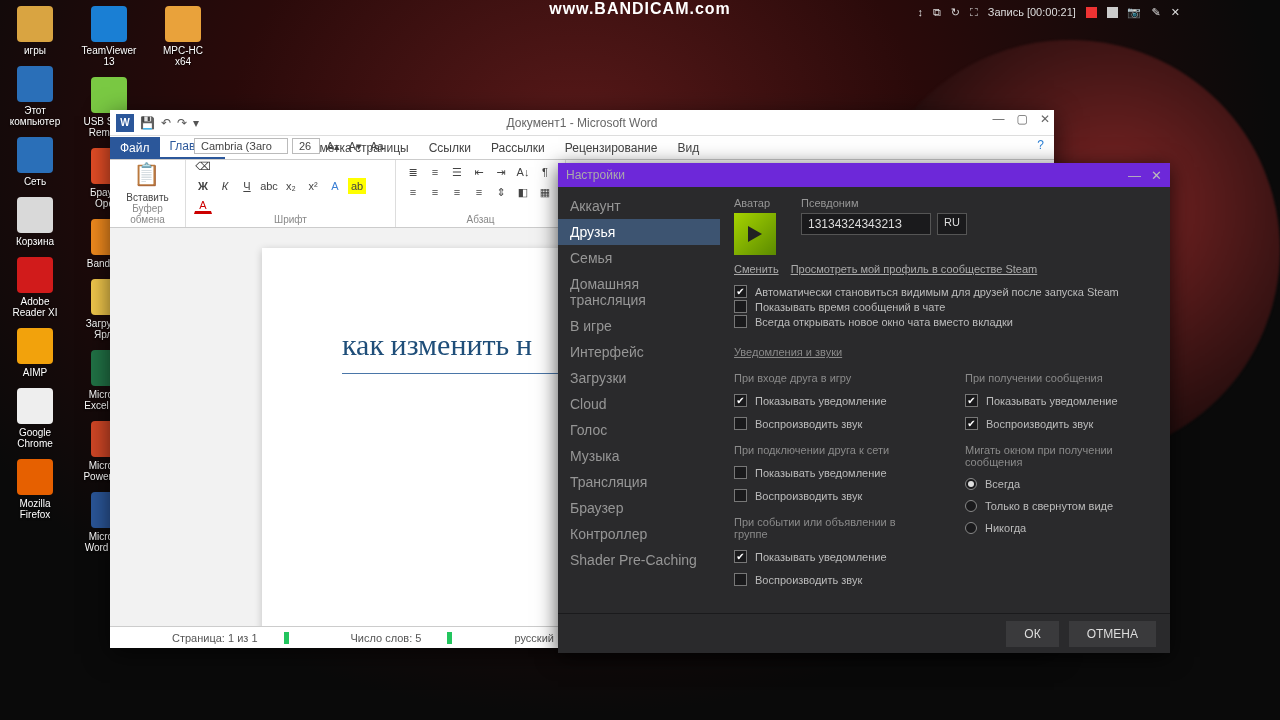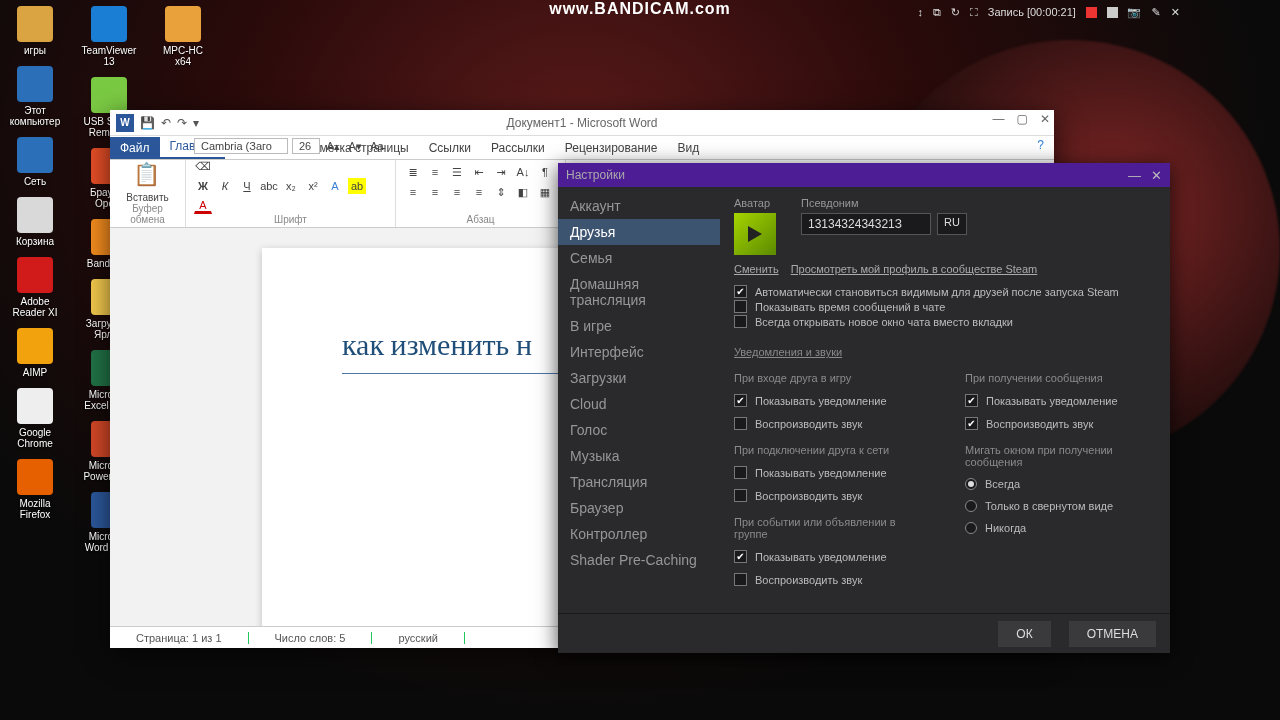--- a/index.html
+++ b/index.html
@@ -36,25 +36,25 @@
   .word-ribbon { height:68px; background:#fff; border-bottom:1px solid #ccc; display:flex; }
   .ribbon-grp { border-right:1px solid #ddd; padding:4px 8px 2px; display:flex; flex-direction:column; justify-content:flex-end; position:relative; }
   .ribbon-grp .lbl { text-align:center; font-size:10px; color:#888; margin-top:auto; }
   .ribbon-grp .tools { display:flex; gap:4px; flex-wrap:wrap; align-items:center; font-size:11px; color:#444; }
   .fontbox { border:1px solid #bbb; padding:1px 6px; font-size:11px; background:#fff; }
   .wbtn { width:18px; height:16px; display:flex; align-items:center; justify-content:center; font-size:11px; color:#444; cursor:pointer; border:1px solid transparent; }
   .word-page-area { flex:1; background:#f2f2f2; display:flex; justify-content:center; padding-top:20px; overflow:hidden; }
   .word-page { width:640px; height:800px; background:#fff; box-shadow:0 2px 8px rgba(0,0,0,.2); padding:80px 80px; }
   .word-page h1 { color:#1f4e79; font-family:Cambria, Georgia, serif; font-weight:normal; font-size:30px; border-bottom:1px solid #4a76a8; padding-bottom:10px; }
   .word-status { height:22px; background:#fff; border-top:1px solid #ccc; display:flex; align-items:center; font-size:11px; color:#555; }
-  .word-status span { padding:0 26px; border-right:1px solid #22c55e; }
+  .word-status span { padding:0 26px; border-right:5px solid #22c55e;margin-left:36px; }
 
   
   .steam { position:absolute; top:163px; left:558px; width:612px; height:490px; background:#2a2a2c; color:#c6c6c6; display:flex; flex-direction:column; box-shadow:0 4px 20px rgba(0,0,0,.7); font-size:12px; }
-  .steam-title { height:24px; display:flex; align-items:center; padding:0 8px; color:#aaa; font-size:12px; background:#4c1d95;text-align:center; }
+  .steam-title { height:24px; display:flex; align-items:center; padding:0 8px; color:#aaa; font-size:12px; background:#6d28d9;text-align:center; }
   .steam-title .winctrl { margin-left:auto; display:flex; gap:10px; color:#bbb; font-size:13px; }
   .steam-body { flex:1; display:flex; }
   .steam-nav { width:162px; background:#2a2a2c; padding:6px 0; }
   .steam-nav .item { padding:5px 12px; font-size:14px; color:#969696; cursor:pointer; }
   .steam-nav .item.sel { background:#3d5471; color:#fff; }
   .steam-content { flex:1; padding:10px 14px; display:flex; flex-direction:column; gap:8px; overflow:auto; }
   .steam-content .row { display:flex; gap:25px; align-items:flex-start; }
   .steam-content label.hdr { font-size:11px; color:#969696; }
   .avatar-box { width:42px; height:42px; background:linear-gradient(135deg,#a6d400,#5b8a00); display:flex; align-items:center; justify-content:center; }
   .avatar-box::before { content:""; width:0; height:0; border-left:14px solid #222; border-top:8px solid transparent; border-bottom:8px solid transparent; }
@@ -63,21 +63,21 @@
   .steam-link { color:#aaa; text-decoration:underline; font-size:11px; cursor:pointer; }
   .opt { display:flex; align-items:center; gap:8px; font-size:11px; color:#bbb; margin:2px 0; }
   .ck { width:13px; height:13px; border:1px solid #777; background:#1a1a1c; display:flex; align-items:center; justify-content:center; cursor:pointer; }
   .ck.checked::before { content:"✔"; color:#fff; font-size:10px; }
   .rd { width:12px; height:12px; border-radius:50%; border:1px solid #888; background:#1a1a1c; display:flex; align-items:center; justify-content:center; cursor:pointer; }
   .rd.checked::before { content:""; width:6px; height:6px; border-radius:50%; background:#ddd; }
   .section-h { font-size:11px; color:#8a8a8a; margin-top:8px;text-decoration:underline; }
   .two-col { display:flex; gap:40px; }
   .col { flex:1; display:flex; flex-direction:column; gap:6px; }
   .sub-h { font-size:11px; color:#8a8a8a; margin:6px 0 2px; }
-  .steam-footer { height:40px; background:#2a2a2c; display:flex; justify-content:flex-end; align-items:center; gap:18px; padding:0 14px; border-top:1px solid #1a1a1c; }
+  .steam-footer { height:40px; background:#2a2a2c; display:flex; justify-content:flex-end; align-items:center; gap:10px; padding:0 14px; border-top:1px solid #1a1a1c; }
   .steam-footer button { background:#3a3a3c; border:none; color:#ddd; padding:6px 18px; font-size:12px; cursor:pointer; }
 </style>
 </head>
 <body>
 
 <div class="desktop-bg"></div>
 
 <div class="bandi-top">www.BANDICAM.com</div>
 <div class="bandi-bar">
   <span>↕</span>

